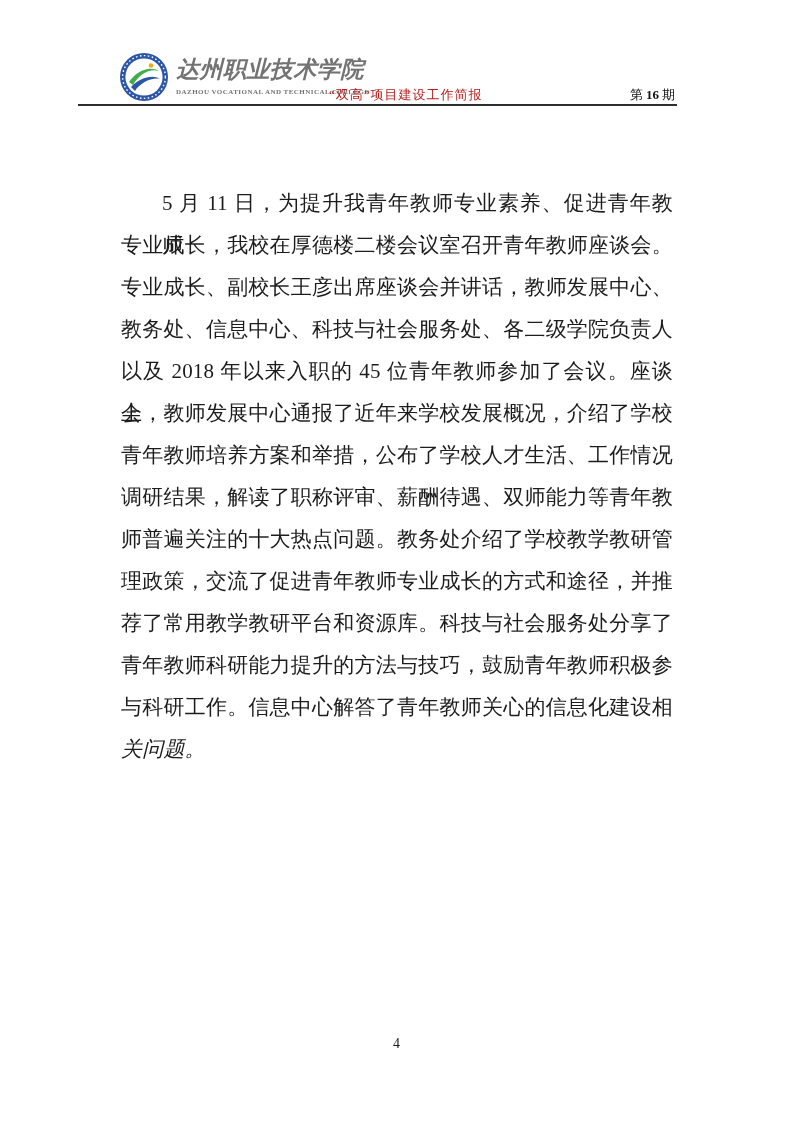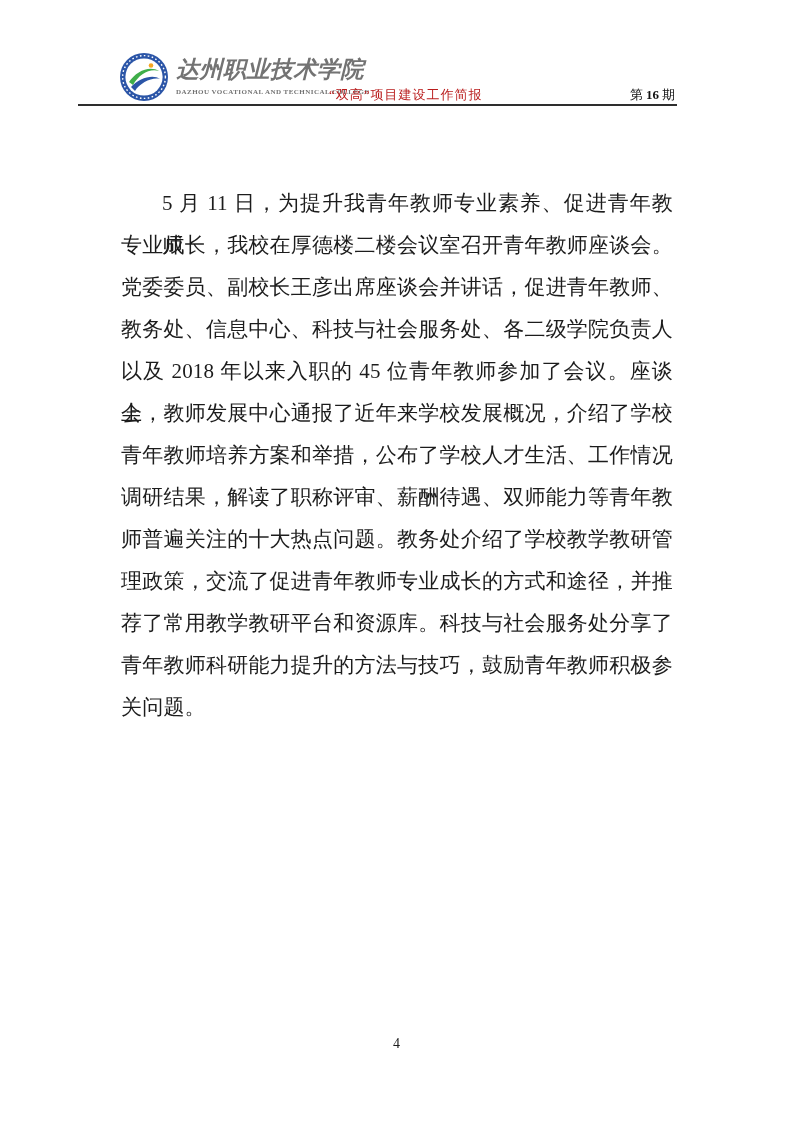--- a/index.html
+++ b/index.html
@@ -94,21 +94,21 @@
   .body-line {
     height: 42px;
     line-height: 42px;
     font-size: 21px;
     color: #1c1c1c;
     text-align: justify;
     text-align-last: justify;
     letter-spacing: 0.2px;
   }
   .body-line.indent { padding-left: 41px; }
-  .body-line.short { text-align-last: left; }
+  .body-line.short { text-align-last: left; font-style: italic; }
 
   
   .page-number {
     position: absolute;
     left: 0;
     right: 0;
     top: 1036px;
     text-align: center;
     font-size: 14px;
     color: #1c1c1c;
@@ -140,28 +140,29 @@
 
     <div class="issue"><span>第</span><span class="num">16</span><span>期</span></div>
 
     <div class="header-rule"></div>
   </div>
 
 
   <div class="body-paragraph">
     <div class="body-line indent">5 月 11 日，为提升我青年教师专业素养、促进青年教师</div>
     <div class="body-line">专业成长，我校在厚德楼二楼会议室召开青年教师座谈会。</div>
-    <div class="body-line">党委委员、副校长王彦出席座谈会并讲话，促进青年教师、</div>
+    <div class="body-line">专业成长、副校长王彦出席座谈会并讲话，教师发展中心、</div>
     <div class="body-line">教务处、信息中心、科技与社会服务处、各二级学院负责人</div>
     <div class="body-line">以及 2018 年以来入职的 45 位青年教师参加了会议。座谈会</div>
     <div class="body-line">上，教师发展中心通报了近年来学校发展概况，介绍了学校</div>
     <div class="body-line">青年教师培养方案和举措，公布了学校人才生活、工作情况</div>
     <div class="body-line">调研结果，解读了职称评审、薪酬待遇、双师能力等青年教</div>
     <div class="body-line">师普遍关注的十大热点问题。教务处介绍了学校教学教研管</div>
     <div class="body-line">理政策，交流了促进青年教师专业成长的方式和途径，并推</div>
     <div class="body-line">荐了常用教学教研平台和资源库。科技与社会服务处分享了</div>
     <div class="body-line">青年教师科研能力提升的方法与技巧，鼓励青年教师积极参</div>
+    <div class="body-line">与科研工作。信息中心解答了青年教师关心的信息化建设相</div>
     <div class="body-line short">关问题。</div>
   </div>
 
   <div class="page-number">4</div>
 
 </div>
 
 </body></html>

